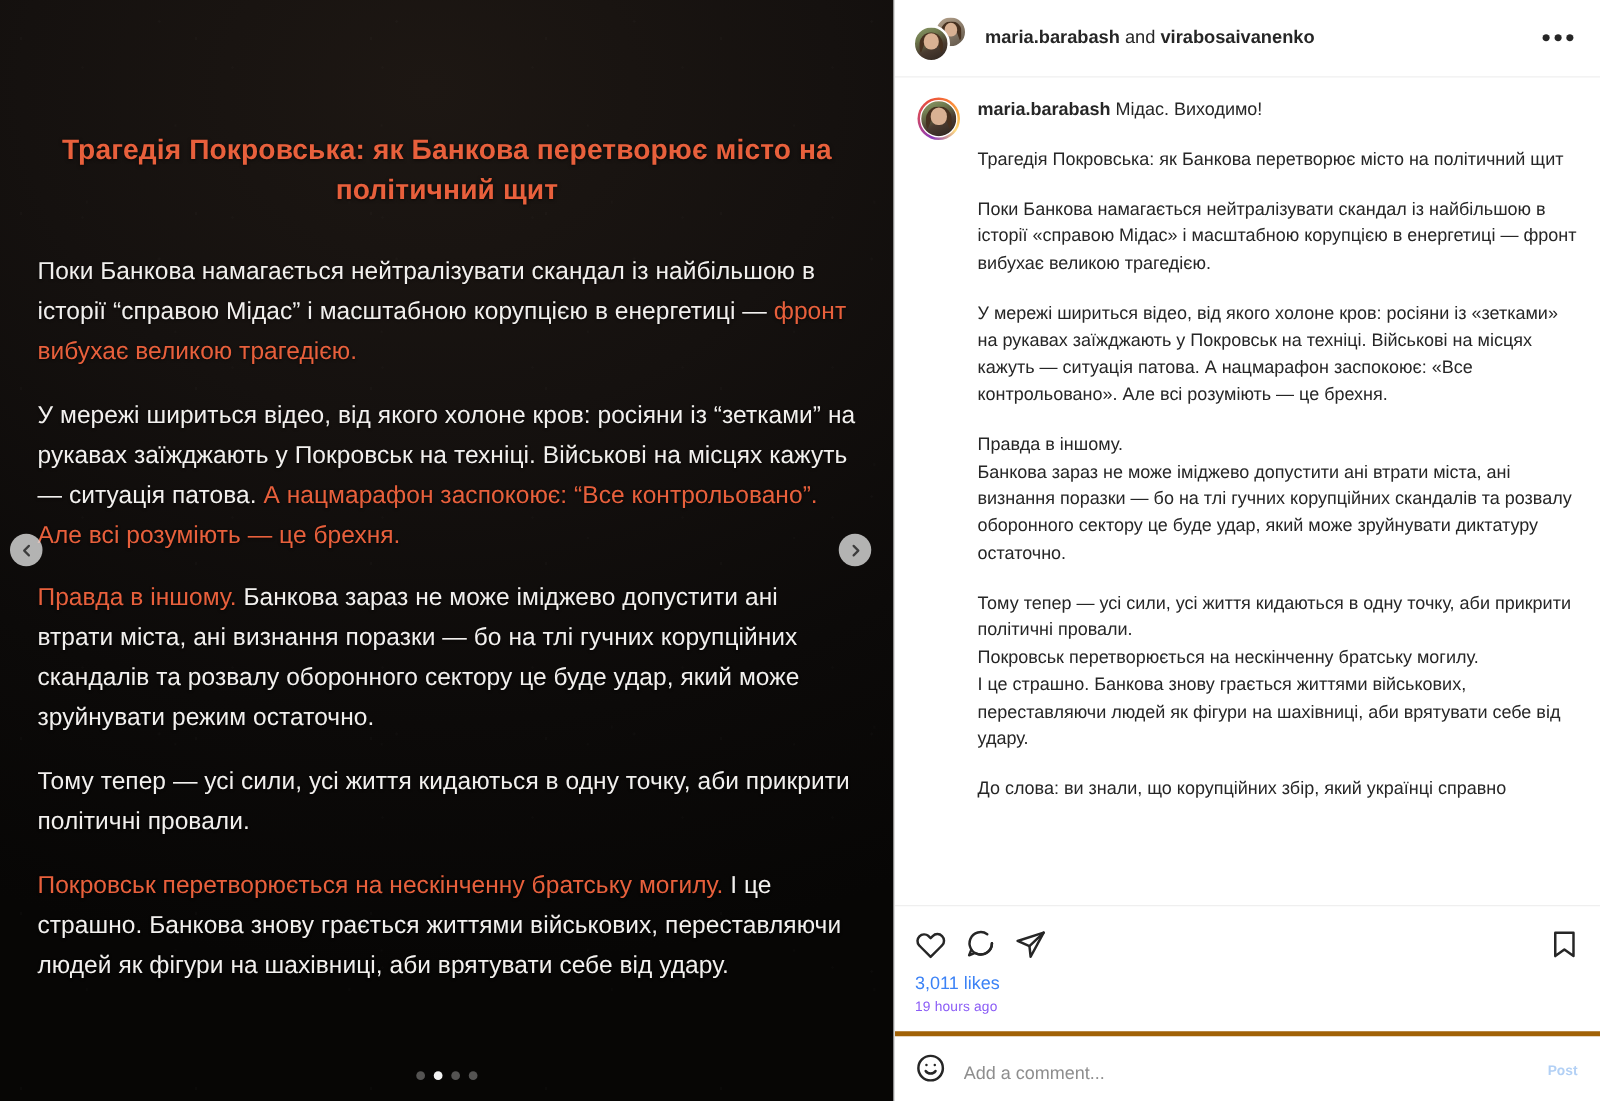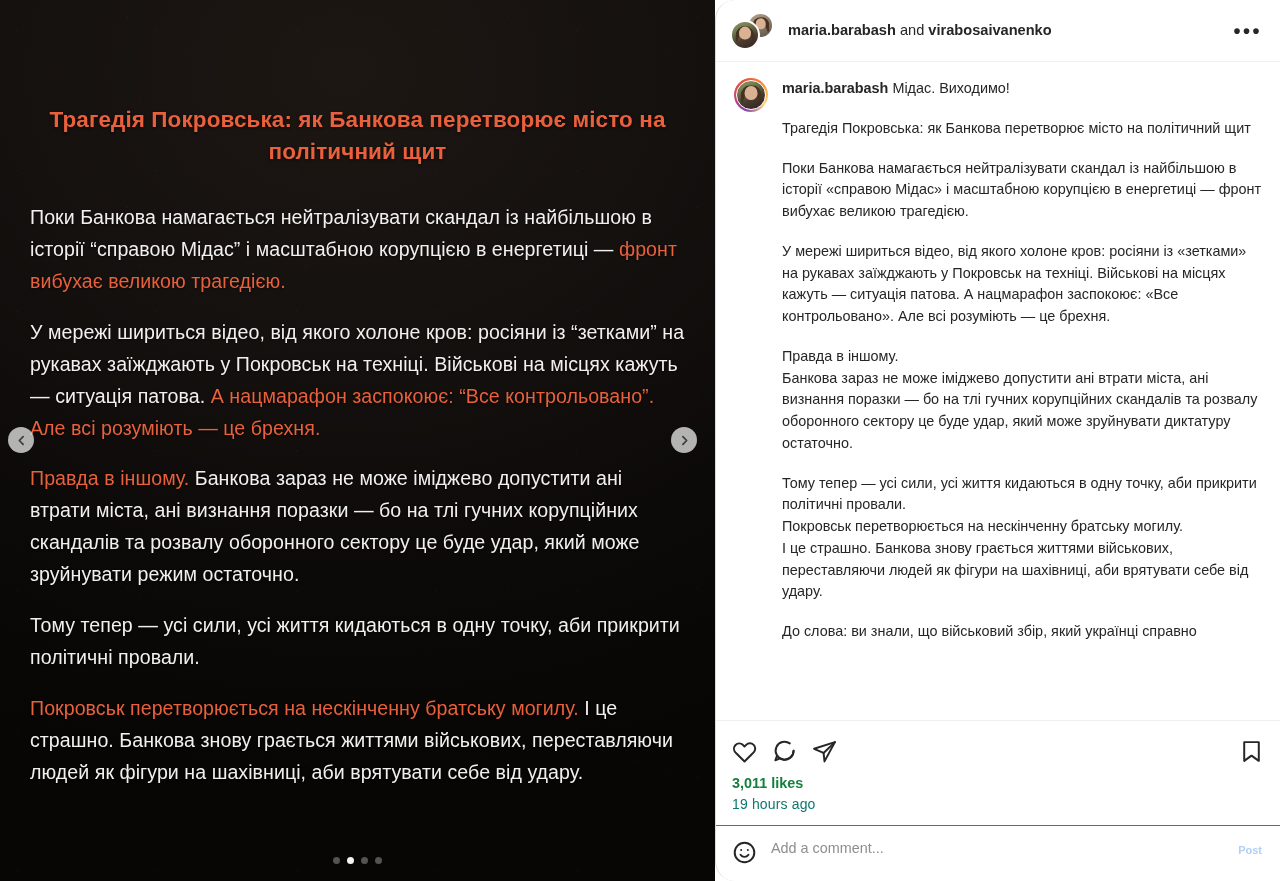--- a/index.html
+++ b/index.html
@@ -106,21 +106,20 @@
   
   .side-panel {
     width: 565px;
     flex: 0 0 565px;
     height: 881px;
     display: flex;
     flex-direction: column;
     background: #ffffff;
     border-left: 1px solid #dbdbdb;
     position: relative;
-    border-radius: 20px;
   }
 
   
   .post-header {
     display: flex;
     align-items: center;
     padding: 13px 16px 13px 14px;
     border-bottom: 1px solid #efefef;
     flex: 0 0 auto;
     height: 62px;
@@ -257,37 +256,37 @@
     align-items: center;
     height: 42px;
   }
   .act-left { display: flex; align-items: center; gap: 15px; }
   .act-right { margin-left: auto; }
   .act-btn { cursor: pointer; display: flex; align-items: center; }
   .act-btn svg { display: block; }
 
   .likes-count {
     font-size: 14.4px;
-    font-weight: 700;
-    color: #15803d;
+    font-weight: 400;
+    color: #3b82f6;
     padding: 3px 0 0 0;
   }
   .time-ago {
-    font-size: 14px;
-    color: #0f766e;
+    font-size: 11px;
+    color: #8b5cf6;
     padding: 5px 0 13px 0;
     letter-spacing: .15px;
   }
 
   
   .composer {
     flex: 0 0 auto;
-    border-top: 1px solid #a16207;
-    display: flex;
-    align-items: flex-start;
+    border-top: 4px solid #a16207;
+    display: flex;
+    align-items: flex-end;
     padding: 14px 16px;
     height: 56px;
   }
   .emoji-btn {
     flex: 0 0 auto;
     margin-right: 14px;
     cursor: pointer;
     display: flex; align-items: center;
   }
   .comment-input {
@@ -386,21 +385,21 @@
           </div>
           <div id="caption-paras">
               <div class="cap-para">Трагедія Покровська: як Банкова перетворює місто на політичний щит</div>
               <div class="cap-para">Поки Банкова намагається нейтралізувати скандал із найбільшою в історії «справою Мідас» і масштабною корупцією в енергетиці — фронт вибухає великою трагедією.</div>
               <div class="cap-para">У мережі шириться відео, від якого холоне кров: росіяни із «зетками» на рукавах заїжджають у Покровськ на техніці. Військові на місцях кажуть — ситуація патова. А нацмарафон заспокоює: «Все контрольовано». Але всі розуміють — це брехня.</div>
               <div class="cap-para">Правда в іншому.
 Банкова зараз не може іміджево допустити ані втрати міста, ані визнання поразки — бо на тлі гучних корупційних скандалів та розвалу оборонного сектору це буде удар, який може зруйнувати диктатуру остаточно.</div>
               <div class="cap-para">Тому тепер — усі сили, усі життя кидаються в одну точку, аби прикрити політичні провали.
 Покровськ перетворюється на нескінченну братську могилу.
 І це страшно. Банкова знову грається життями військових, переставляючи людей як фігури на шахівниці, аби врятувати себе від удару.</div>
-              <div class="cap-para">До слова: ви знали, що військовий збір, який українці справно</div>
+              <div class="cap-para">До слова: ви знали, що корупційних збір, який українці справно</div>
             </div>
         </div>
       </div>
       <div class="caption-fade"></div>
     </div>
 
     <div class="actions-bar">
       <div class="actions-row">
         <div class="act-left">
           <div class="act-btn">

